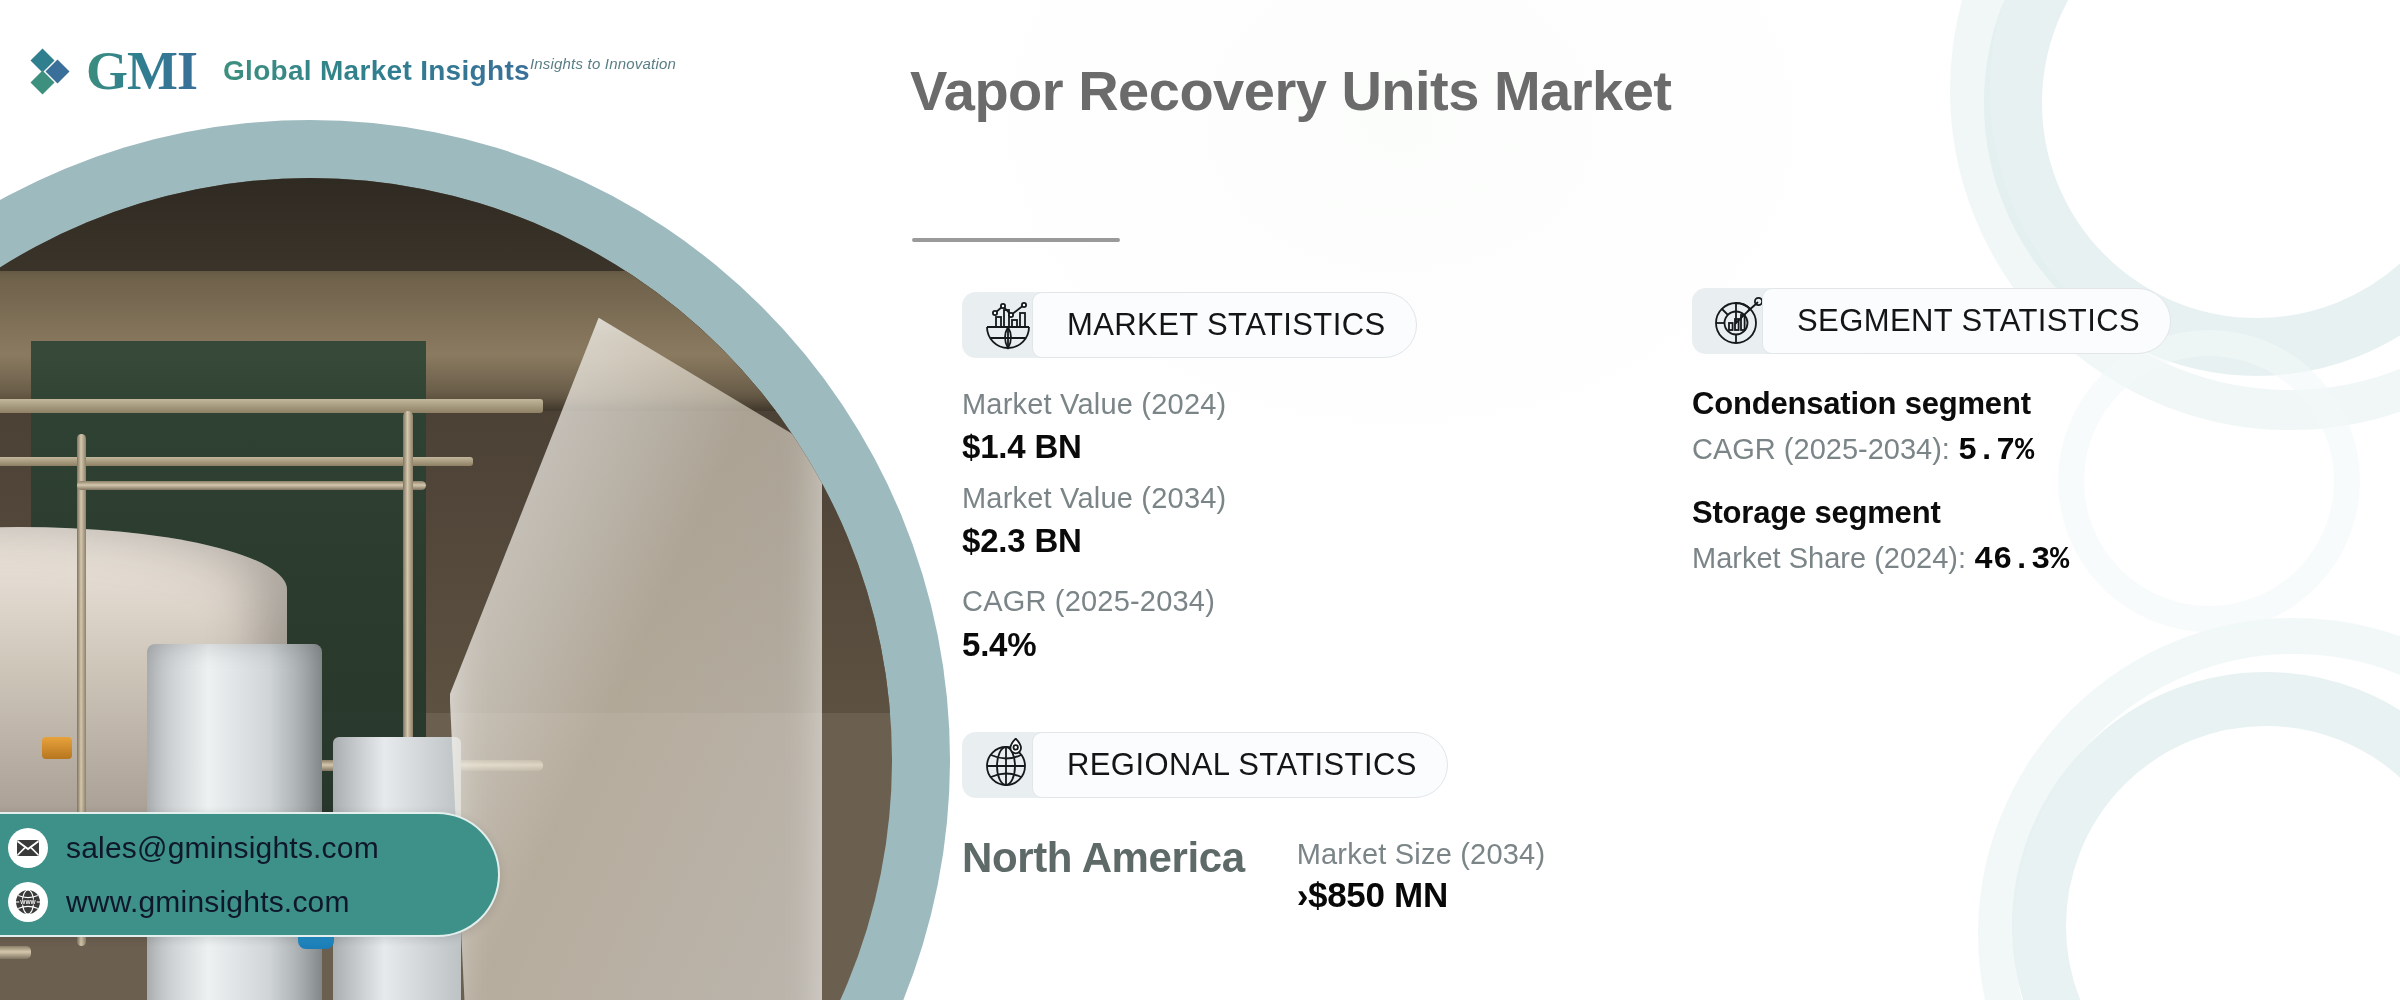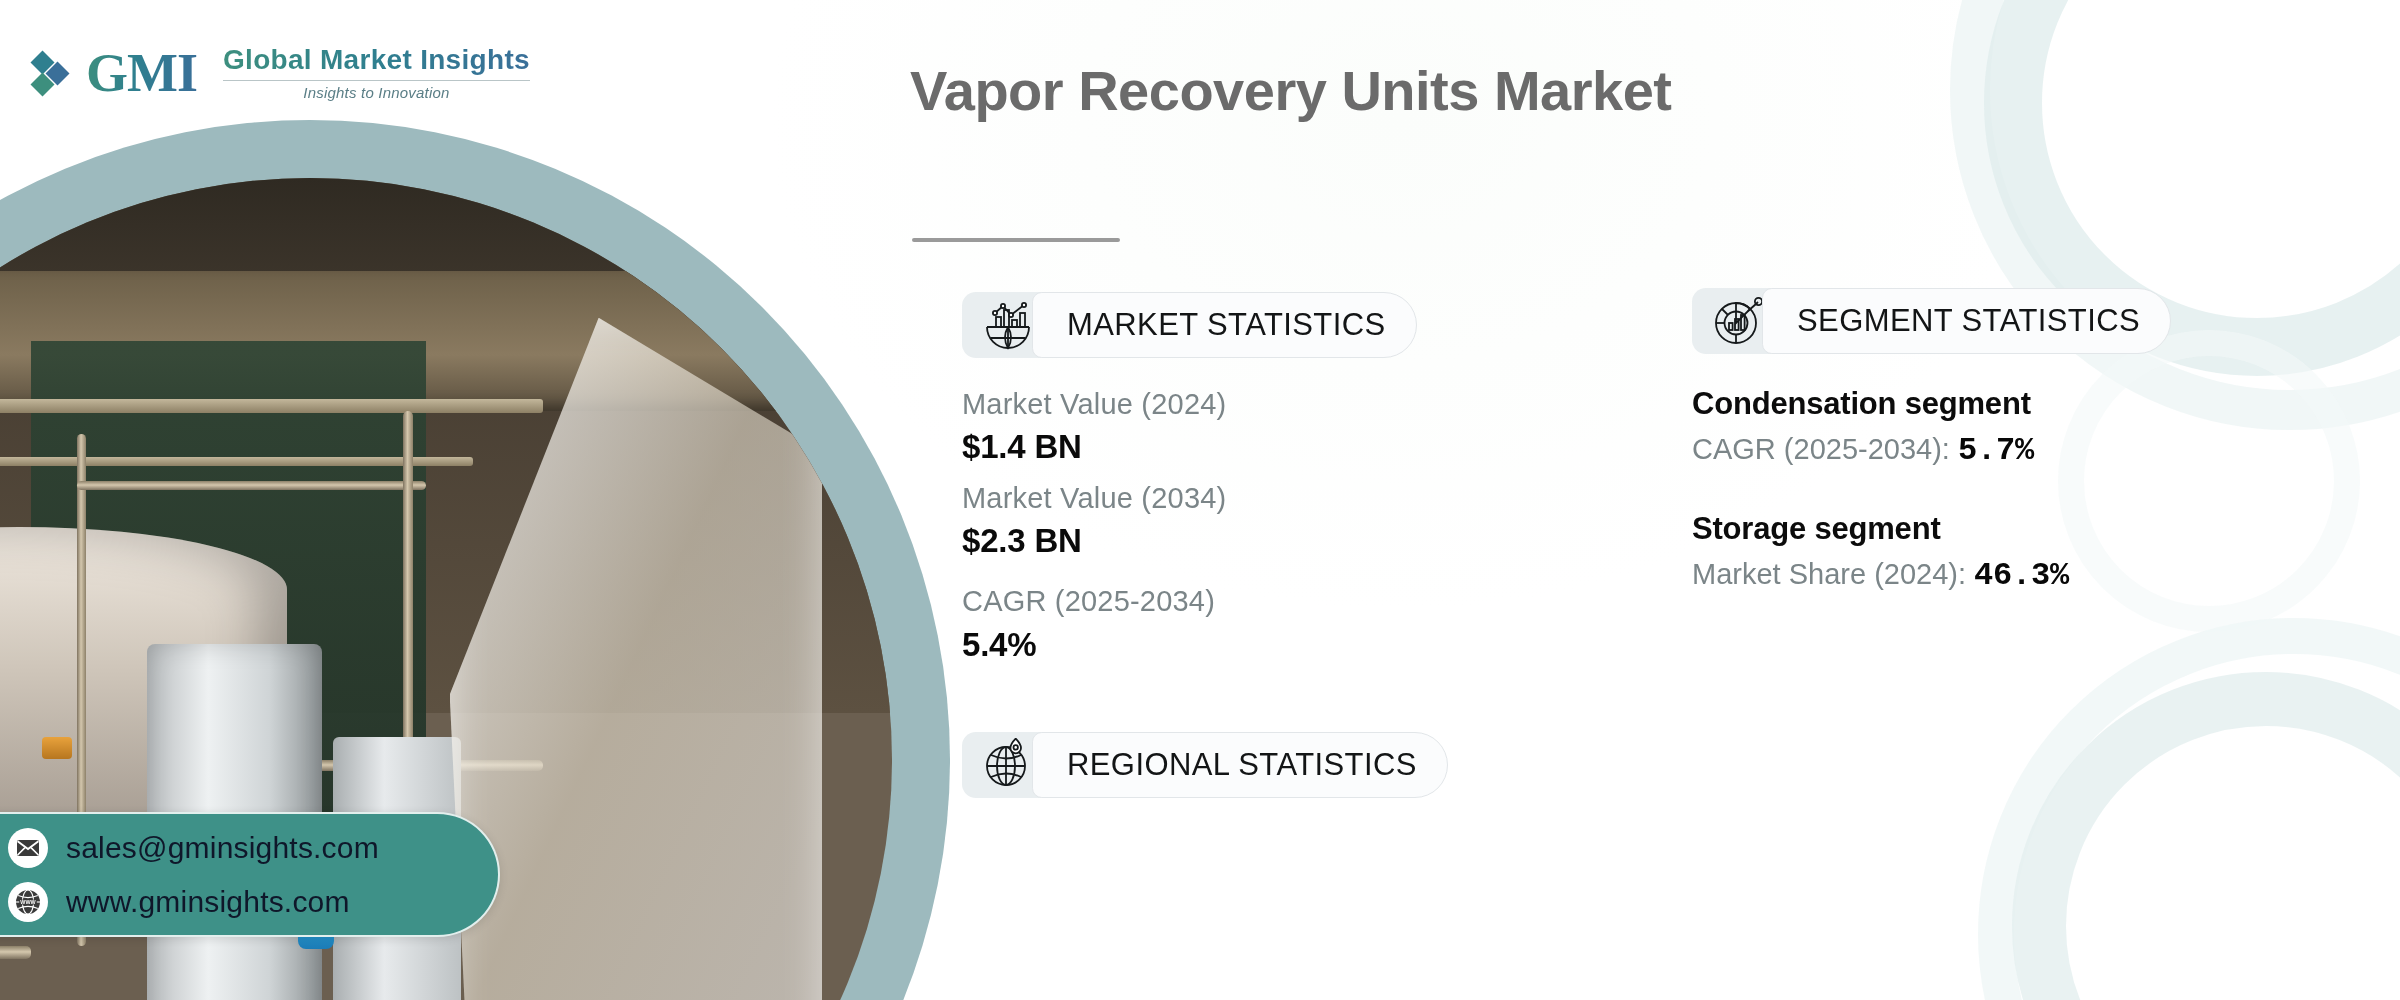--- a/index.html
+++ b/index.html
@@ -68,21 +68,21 @@
   .ctext{color:#0f172a;font-size:30px;letter-spacing:.2px;}
 
   
   .logo{position:absolute;left:34px;top:44px;display:flex;align-items:center;gap:18px;}
   .logo-diamonds{width:34px;height:54px;position:relative;flex:0 0 auto;}
   .dm{position:absolute;width:17px;height:17px;transform:rotate(45deg);}
   .logo-gmi{font-family:"Liberation Serif","DejaVu Serif",serif;font-weight:bold;font-size:54px;
     line-height:48px;letter-spacing:-1px;
     background:linear-gradient(95deg,#3d8f7e 0%,#2f7f8f 45%,#3a6f99 100%);
     -webkit-background-clip:text;background-clip:text;color:transparent;}
-  .logo-right{display:flex;flex-direction:column;margin-left:8px;}
+  .logo-right{display:flex;flex-direction:row;margin-left:8px;}
   .logo-name{font-size:28px;font-weight:bold;letter-spacing:.3px;
     background:linear-gradient(95deg,#3d8f7e,#2f7f8f 50%,#3a6f99);
     -webkit-background-clip:text;background-clip:text;color:transparent;}
   .logo-rule{height:1px;background:#b9c5c7;margin:4px 0 3px;}
   .logo-tag{font-size:15px;color:#5a7e86;font-style:italic;text-align:center;letter-spacing:.2px;}
 
   
   .title{position:absolute;left:910px;top:58px;font-size:56px;font-weight:bold;
     color:#6b6b6b;letter-spacing:-.5px;white-space:nowrap;}
   .subtitle{position:absolute;left:910px;top:158px;font-size:40px;color:#55605f;
@@ -236,35 +236,42 @@
           <rect x="30" y="21" width="3.6" height="15"></rect>
           <path d="M37 17 Q44 11 47 8"></path>
           <circle cx="47.5" cy="7.5" r="3.6"></circle>
         </svg>
       </span>
       <span class="pill-label">SEGMENT STATISTICS</span>
     </div>
     <div class="stat-body" style="margin-top:28px">
       <div class="seg-h">Condensation segment</div>
       <div class="seg-l"><span>CAGR (2025-2034): </span><b>5.7%</b></div>
-      <div class="seg-h" style="margin-top:32px">Storage segment</div>
+      <div class="seg-h" style="margin-top:16px">Storage segment</div>
       <div class="seg-l"><span>Market Share (2024): </span><b>46.3%</b></div>
     </div>
   </div>
 
   <div class="block" style="left:962px;top:732px;">
     <div class="pill-row">
       <span class="pill-icon">
         <svg width="54" height="54" viewBox="0 0 54 54" fill="none" stroke="#15191b" stroke-width="1.8">
           <circle cx="25" cy="28" r="19"></circle>
           <ellipse cx="25" cy="28" rx="9" ry="19"></ellipse>
           <line x1="6" y1="28" x2="44" y2="28"></line>
           <line x1="25" y1="9" x2="25" y2="47"></line>
           <path d="M10 17 Q25 24 40 17 M10 39 Q25 32 40 39"></path>
           <path d="M40 10 a5.3 5.3 0 1 1 -10.6 0 c0 -4 5.3 -9.4 5.3 -9.4 s5.3 5.4 5.3 9.4 z" fill="#ffffff"></path>
           <circle cx="34.7" cy="9.4" r="2.2"></circle>
         </svg>
       </span>
       <span class="pill-label">REGIONAL STATISTICS</span>
     </div>
+    <div class="reg-grid">
+      <div class="reg-name">North America</div>
+      <div>
+        <div class="lbl">Market Size (2034)</div>
+        <div class="reg-val">›$850 MN</div>
+      </div>
+    </div>
   </div>
 
 </div>
 
 </body></html>

